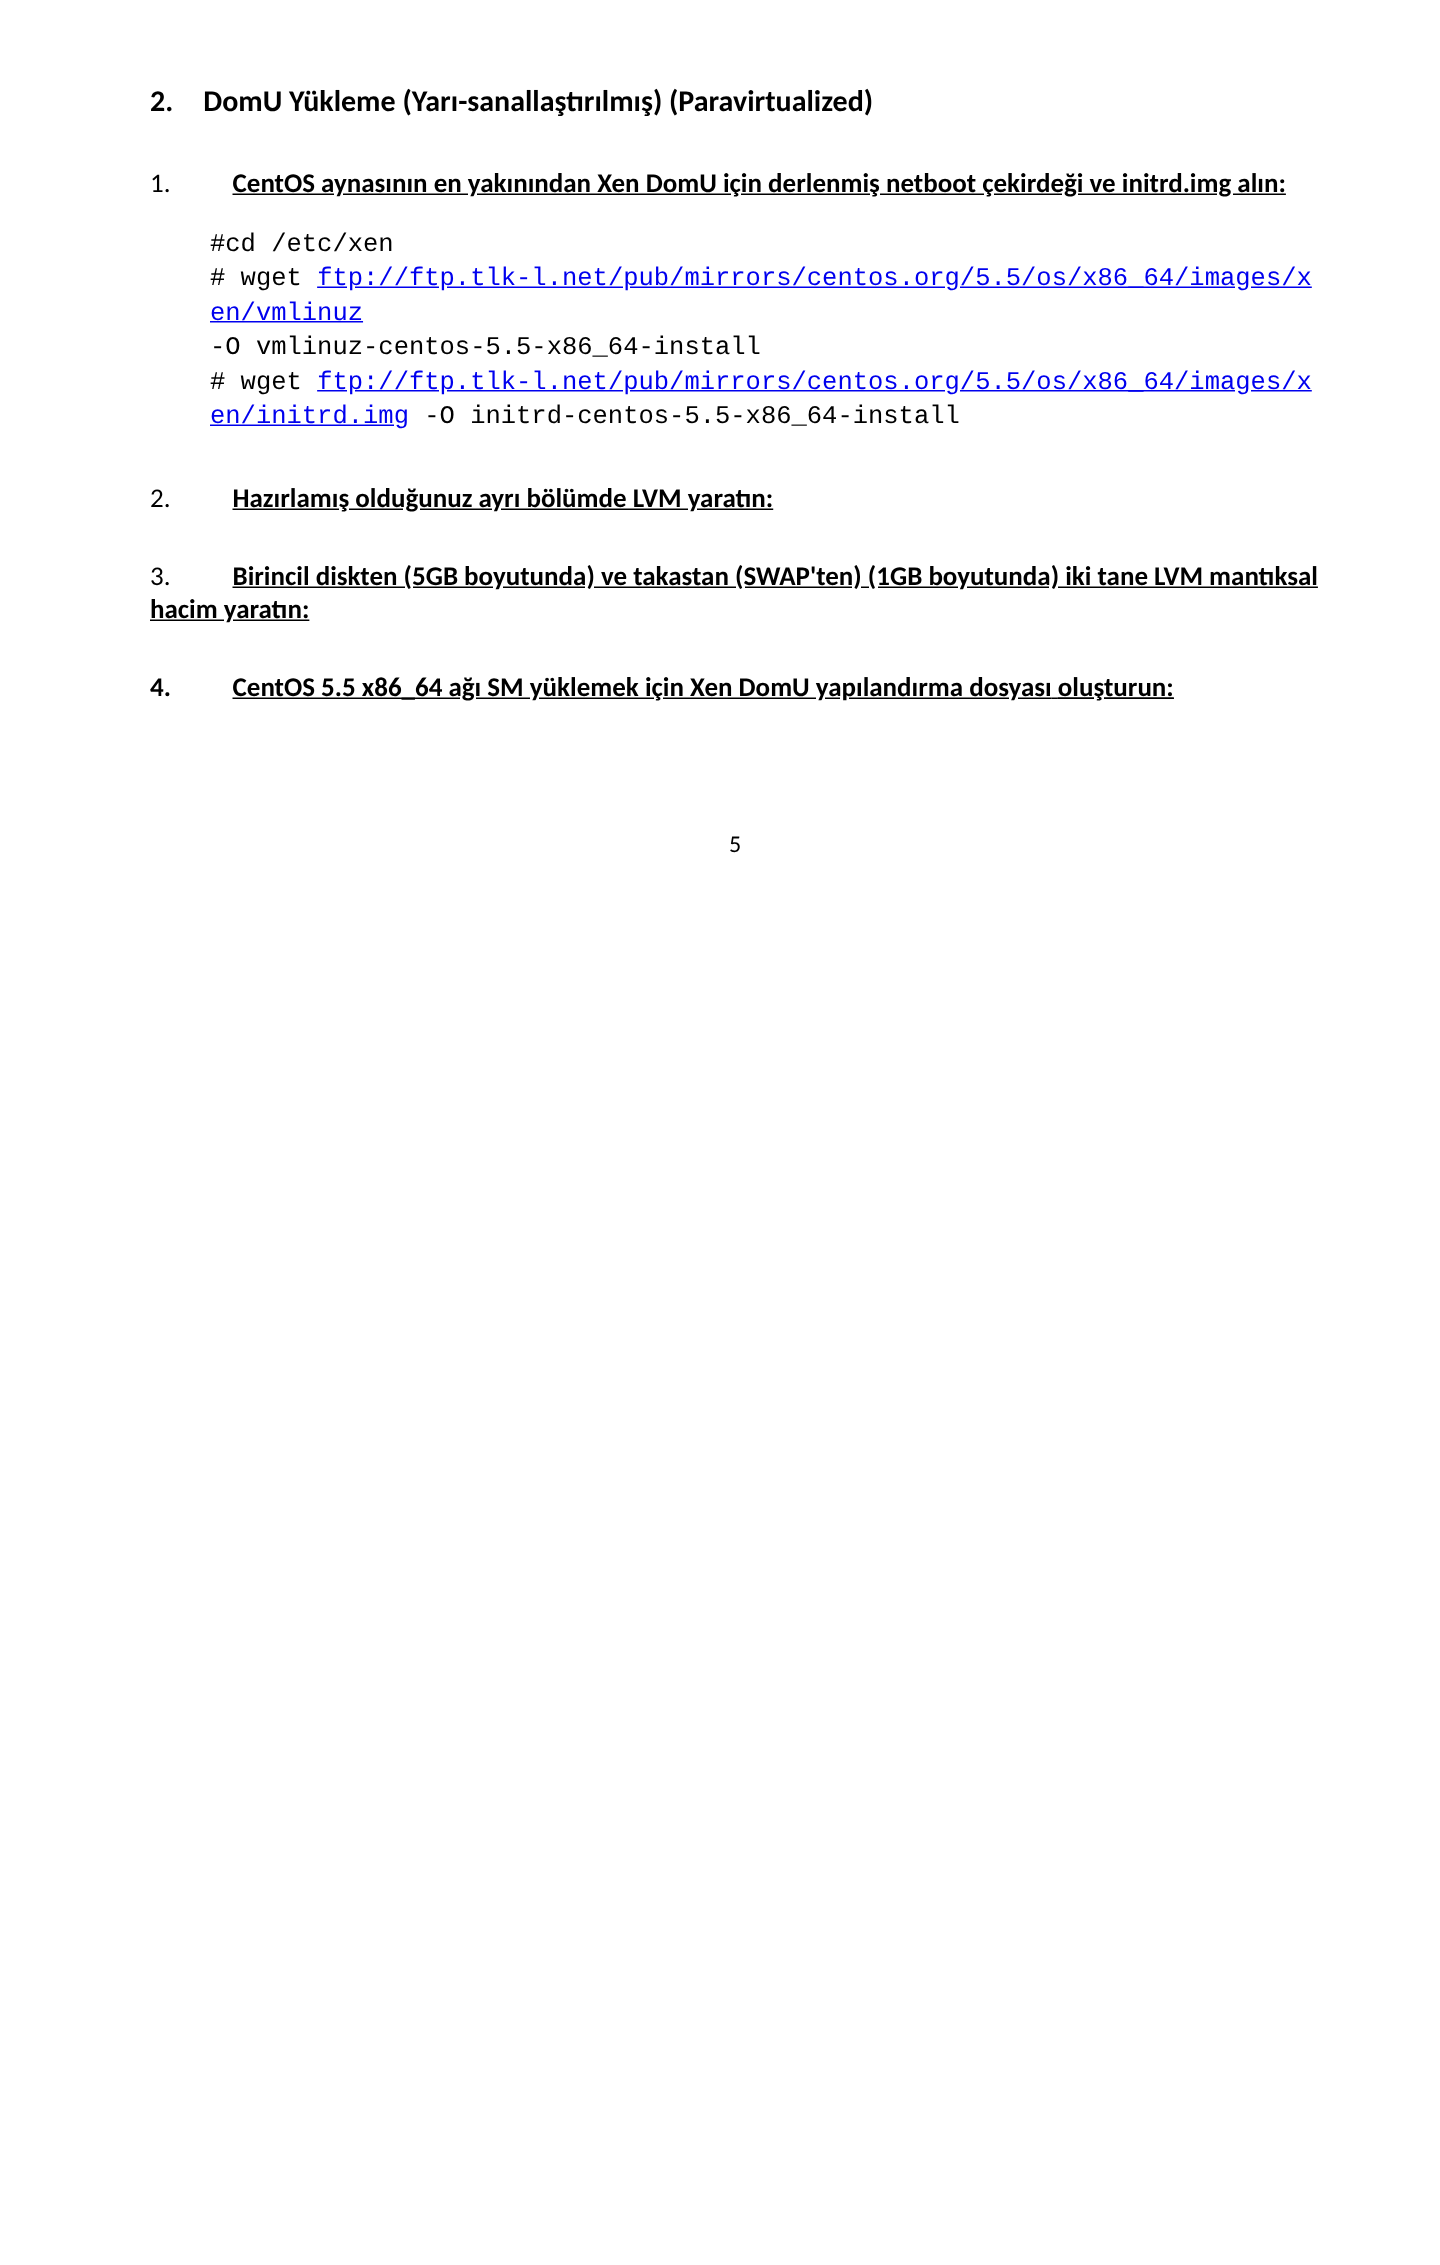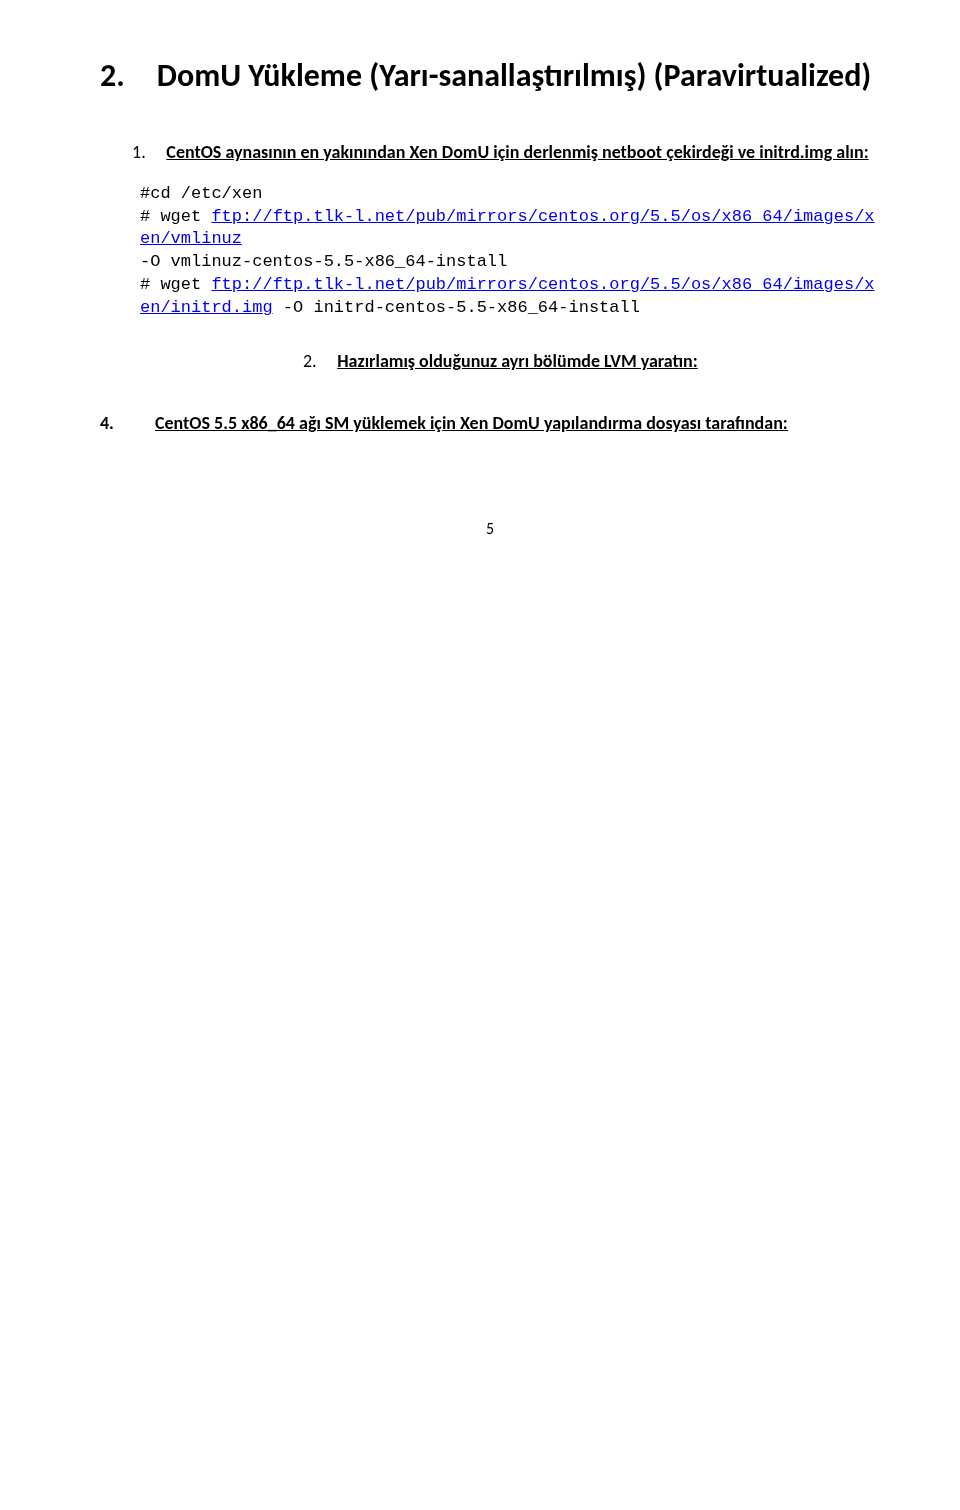--- a/index.html
+++ b/index.html
@@ -7,38 +7,37 @@
     padding: 0;
     background: #fff;
     font-family: Calibri, Arial, sans-serif;
     color: #000;
     width: 960px;
   }
   .page {
     padding: 55px 80px 30px 100px;
   }
   .h1 {
-    font-size: 32px;
+    font-size: 20px;
     font-weight: bold;
     line-height: 1.3;
-    margin-bottom: 44px;
+    margin-bottom: 30px;
   }
   .para {
     font-size: 18px;
     line-height: 1.35;
     margin-bottom: 20px;
     text-align: justify;
   }
   .para.spread {
     word-spacing: 0.1em;
   }
   .num-heading {
     font-size: 18px;
     margin-bottom: 20px;
-    text-align: center;
   }
   .num-heading .num {
     display: inline-block;
     width: 55px;
     font-weight: normal;
   }
   .num-heading .txt {
     text-decoration: underline;
     font-weight: bold;
   }
@@ -101,27 +100,30 @@
 
   <div style="height:10px"></div>
 
   <div class="num-heading">
     <span class="num">2.</span><span class="txt">Hazırlamış olduğunuz ayrı bölümde LVM yaratın:</span>
   </div>
 
 
   <div style="height:10px"></div>
 
+  <div class="num-heading">
+    <span class="num">3.</span><span class="txt">Birincil diskten (5GB boyutunda) ve takastan (SWAP'ten) (1GB boyutunda) iki tane LVM mantıksal hacim yaratın:</span>
+  </div>
 
 
 
   <div style="height:10px"></div>
 
   <div class="h4-row">
     <div class="left">4.</div>
-    <div class="right"><span> CentOS 5.5 x86_64 ağı SM yüklemek için Xen DomU yapılandırma dosyası</span> <span class="olu" style="text-decoration:underline;font-weight:bold;">tarafından:</span></div>
+    <div class="right"><span> CentOS 5.5 x86_64 ağı SM yüklemek için Xen DomU yapılandırma dosyası</span> <span class="olu" style="text-decoration:underline;font-weight:bold;">oluşturun:</span></div>
   </div>
 
   <div style="height:30px"></div>
 
 
   <div class="footer">5</div>
 </div>
 
 </body></html>

